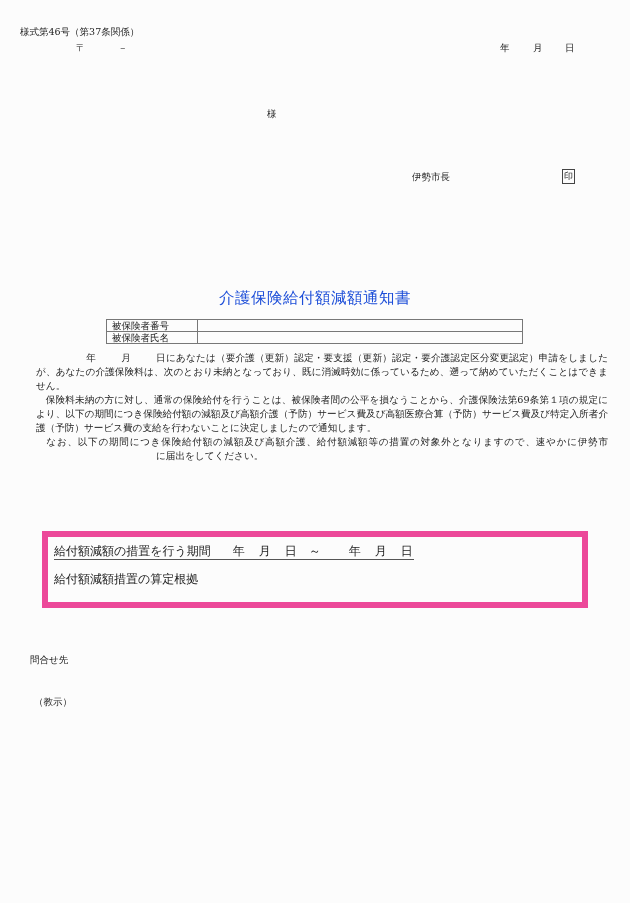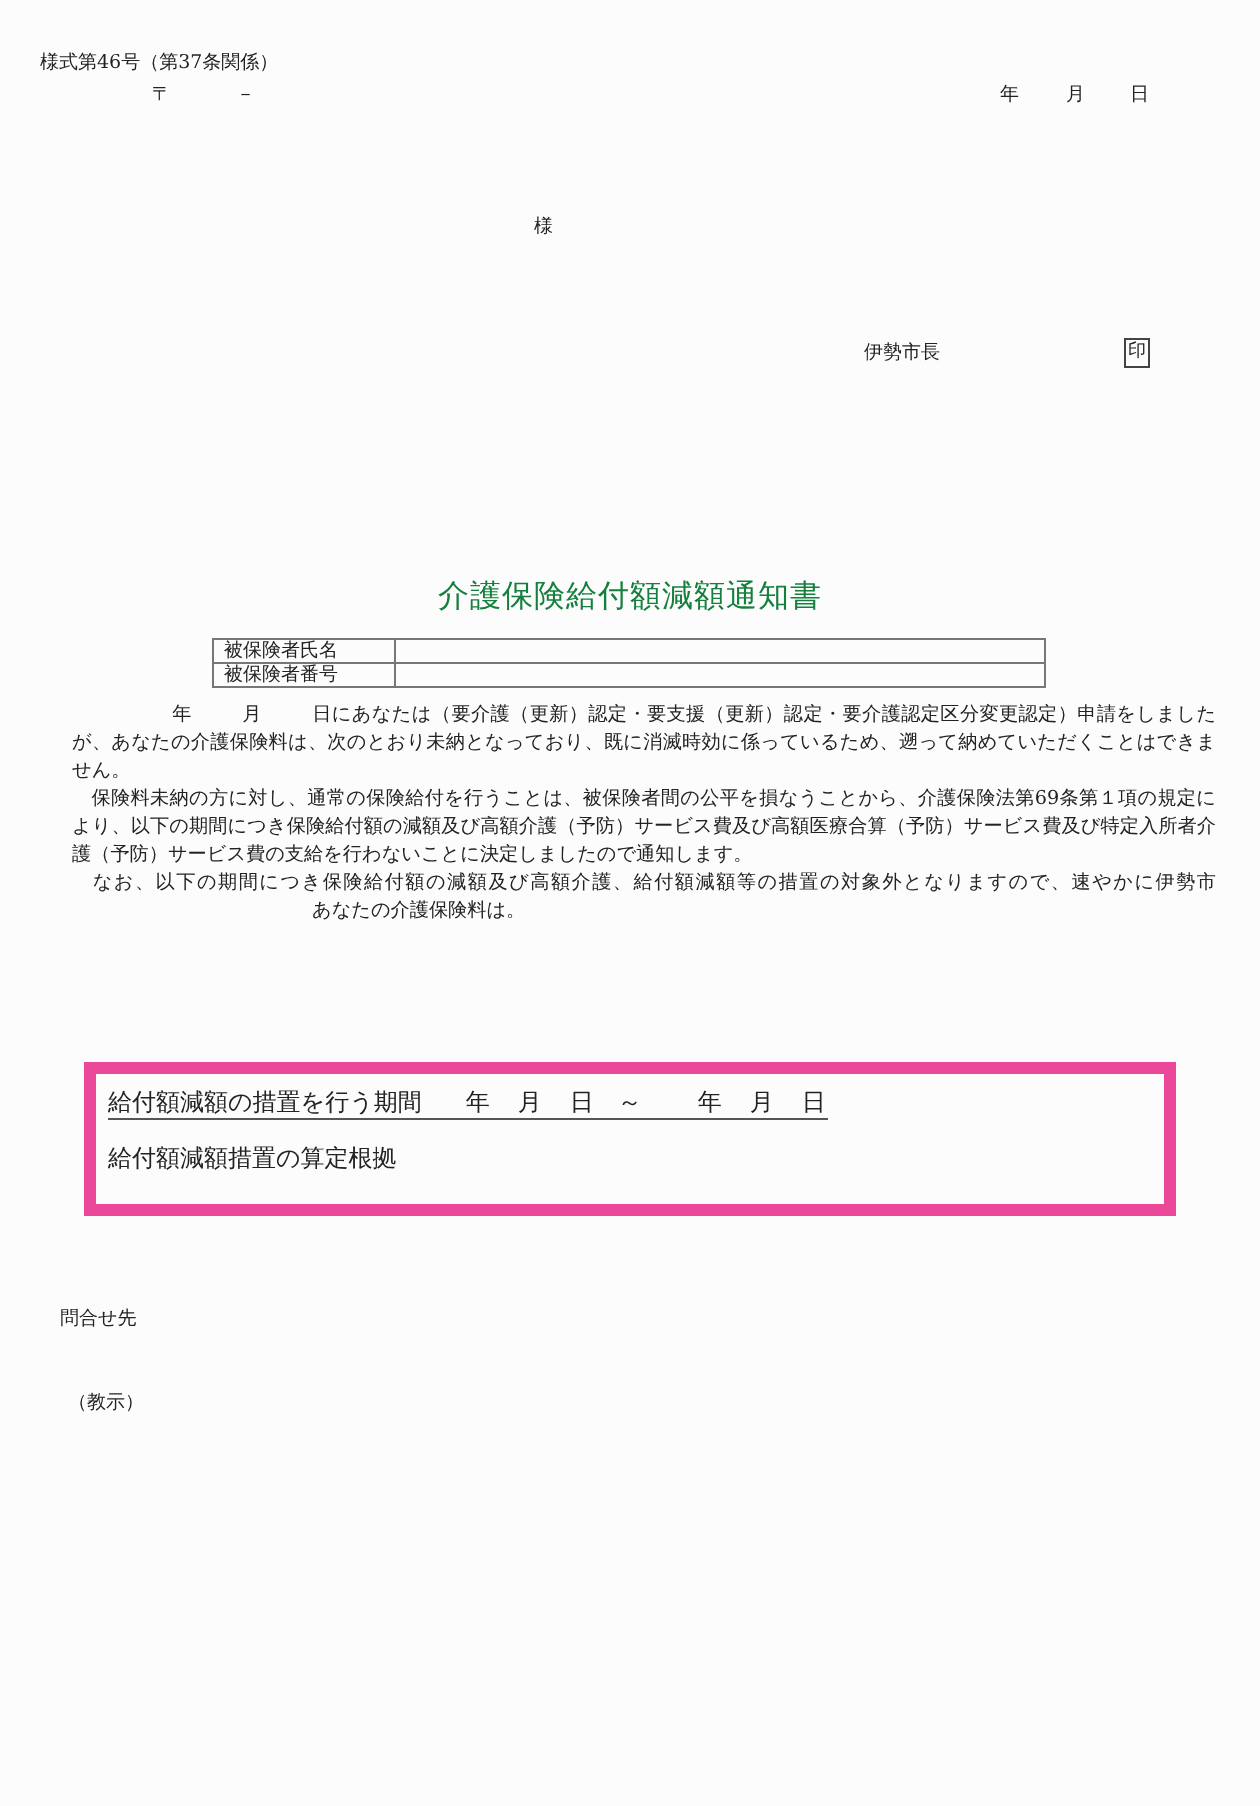--- a/index.html
+++ b/index.html
@@ -9,27 +9,27 @@
   }
   .abs { position: absolute; white-space: nowrap; }
   .sm { font-size: 9.5px; line-height: 12px; }
   .form-no { left: 20px; top: 26px; }
   .postal { left: 76px; top: 42px; }
   .postal-dash { left: 118px; top: 42px; }
   .date-y { left: 500px; top: 42px; }
   .date-m { left: 533px; top: 42px; }
   .date-d { left: 565px; top: 42px; }
   .sama { left: 267px; top: 108px; }
-  .mayor { left: 432px; top: 171px; }
+  .mayor { left: 412px; top: 171px; }
   .seal {
     left: 562px; top: 169px; width: 11px; height: 13px; border: 1px solid #444;
     font-size: 9px; line-height: 13px; text-align: center;
   }
   .title {
-    left: 0; width: 630px; top: 288px; text-align: center; font-size: 15.5px; letter-spacing: 0.5px; color: #15803d;
+    left: 0; width: 630px; top: 288px; text-align: center; font-size: 15.5px; letter-spacing: 0.5px; color: #1d4ed8;
   }
   table.info {
     position: absolute; left: 106px; top: 319px; width: 417px; border-collapse: collapse;
     font-size: 9.5px;
   }
   table.info td { border: 1px solid #777; height: 11px; line-height: 11px; padding: 0 0 0 5px; }
   table.info td.lbl { width: 85px; }
   .body-text {
     position: absolute; left: 36px; top: 351px; width: 572px;
     font-size: 9.6px; line-height: 14px; white-space: normal; text-align: justify;
@@ -64,34 +64,34 @@
 <div class="abs sm sama">様</div>
 
 <div class="abs sm mayor">伊勢市長</div>
 <div class="abs seal">印</div>
 
 <div class="abs title">介護保険給付額減額通知書</div>
 
 <table class="info">
   <tbody>
       <tr>
-    <td class="lbl">被保険者氏名</td>
+    <td class="lbl">被保険者番号</td>
     <td></td>
   </tr>
   <tr>
-    <td class="lbl">被保険者番号</td>
+    <td class="lbl">被保険者氏名</td>
     <td></td>
   </tr>
 </tbody>
   </table>
 
 <div class="body-text">
   <p><span class="gap1"></span><span>年</span><span class="gap2"></span><span>月</span><span class="gap3"></span><span>日にあなたは（要介護（更新）認定・要支援（更新）認定・要介護認定区分変更認定）申請をしましたが、あなたの介護保険料は、次のとおり未納となっており、既に消滅時効に係っているため、遡って納めていただくことはできません。</span></p>
   <p>　<span>保険料未納の方に対し、通常の保険給付を行うことは、被保険者間の公平を損なうことから、介護保険法第69条第１項の規定により、以下の期間につき保険給付額の減額及び高額介護（予防）サービス費及び高額医療合算（予防）サービス費及び特定入所者介護（予防）サービス費の支給を行わないことに決定しましたので通知します。</span></p>
-  <p>　<span>なお、以下の期間につき保険給付額の減額及び高額介護、給付額減額等の措置の対象外となりますので、速やかに伊勢市</span><span class="gap4"></span><span>あなたの介護保険料は。</span></p>
+  <p>　<span>なお、以下の期間につき保険給付額の減額及び高額介護、給付額減額等の措置の対象外となりますので、速やかに伊勢市</span><span class="gap4"></span><span>に届出をしてください。</span></p>
 </div>
 
 <div class="box">
   <div class="period">
     <span>給付額減額の措置を行う期間</span><span style="width:22px"></span><span>年</span><span style="width:14px"></span><span>月</span><span style="width:14px"></span><span>日</span><span style="width:12px"></span><span>～</span><span style="width:28px"></span><span>年</span><span style="width:14px"></span><span>月</span><span style="width:14px"></span><span>日</span>
   </div>
   <div class="basis">給付額減額措置の算定根拠</div>
 </div>
 
 <div class="abs sm contact">問合せ先</div>

